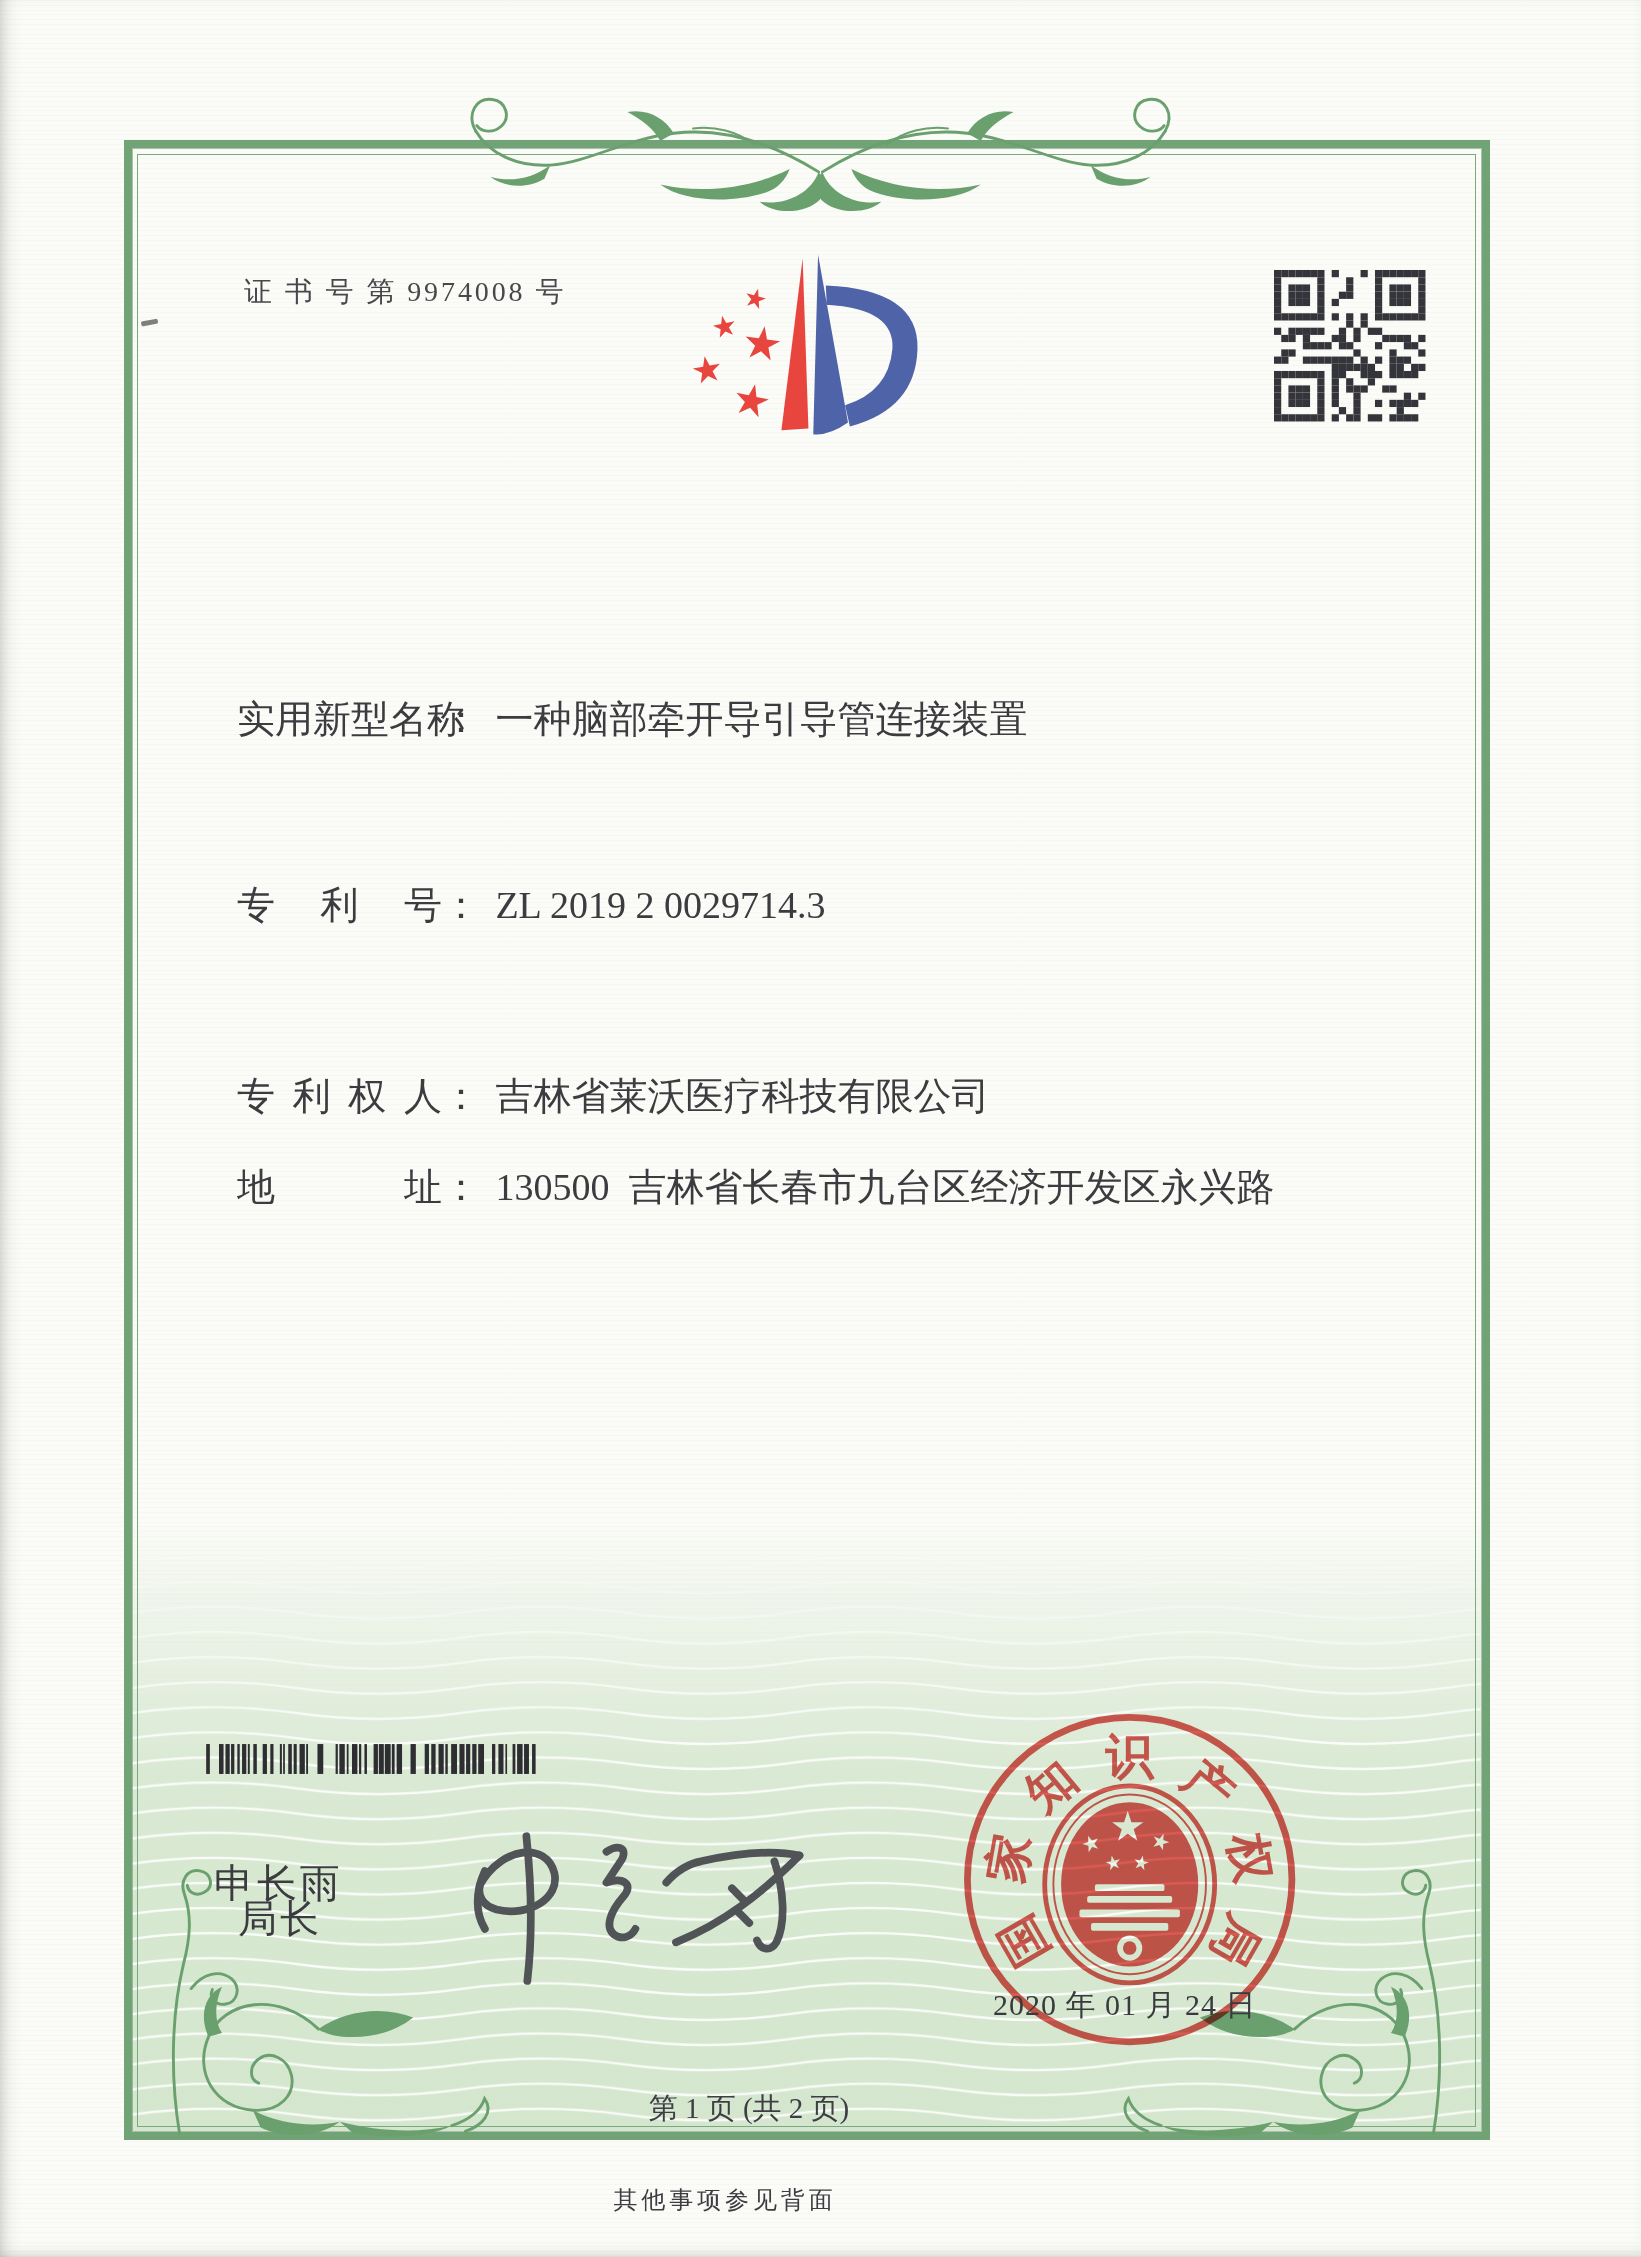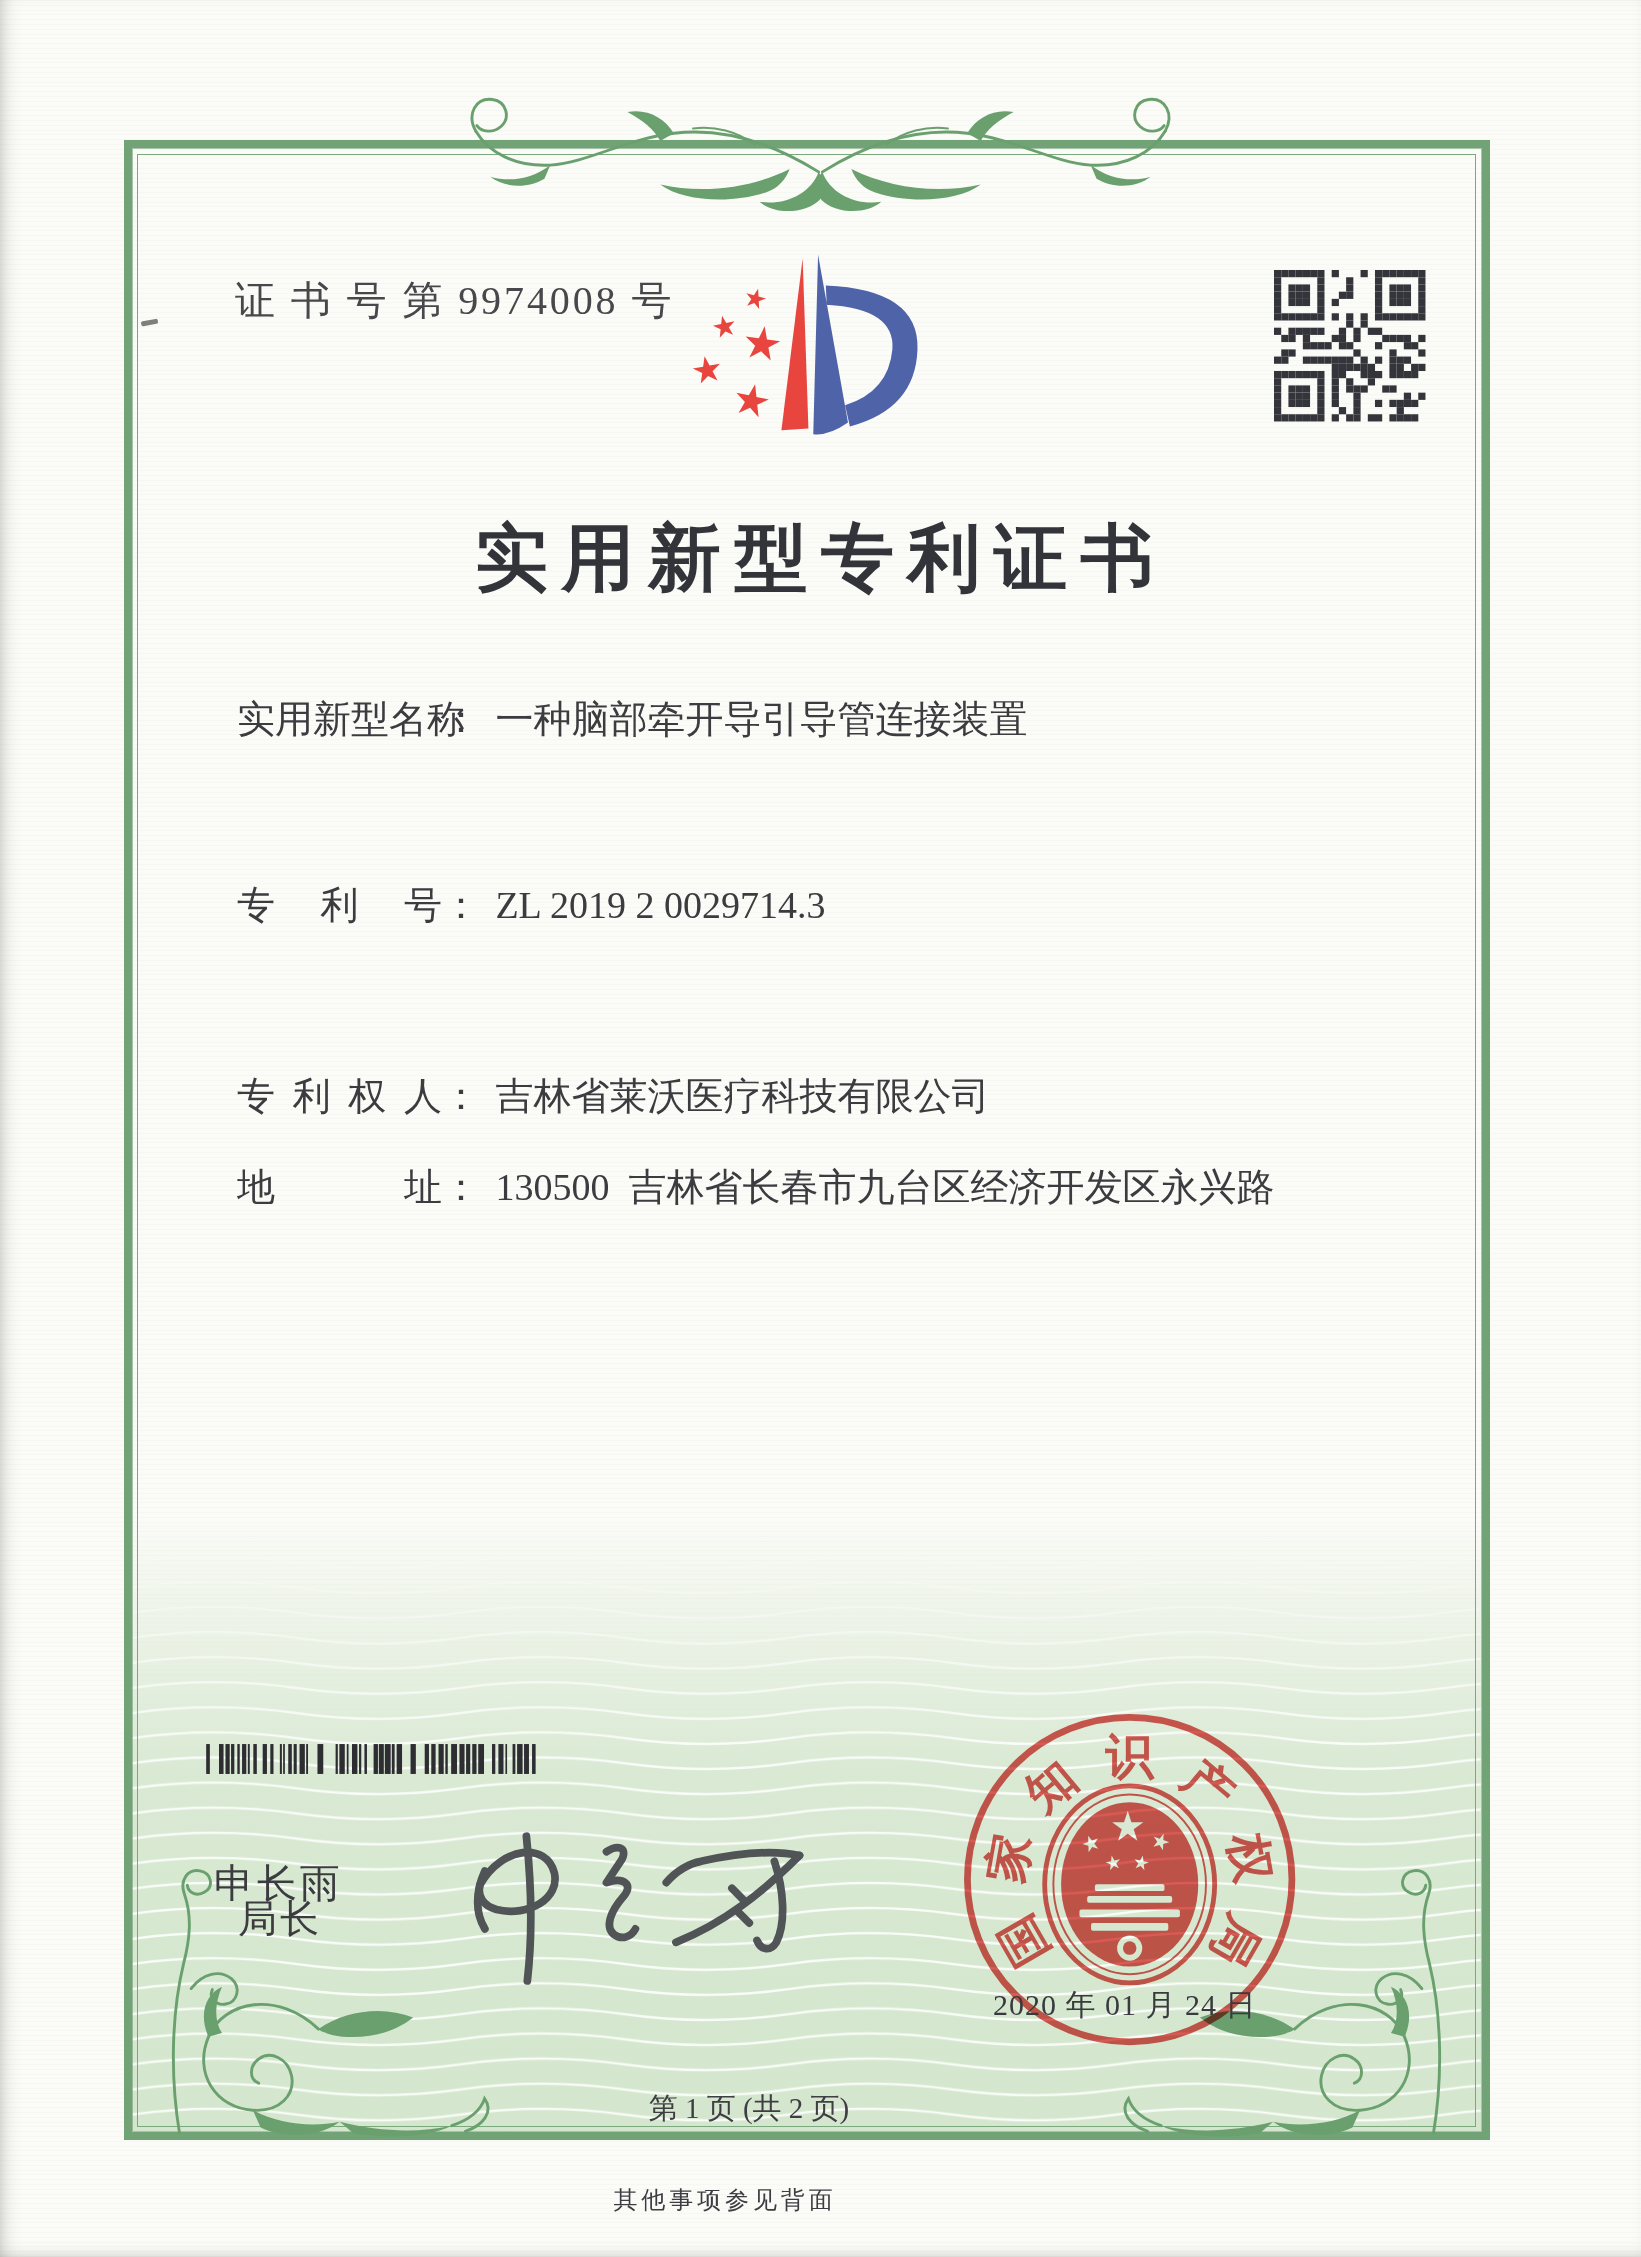--- a/index.html
+++ b/index.html
@@ -13,21 +13,21 @@
   .waves{position:absolute;left:0;top:0;
         -webkit-mask-image:linear-gradient(180deg, rgba(0,0,0,0) 0px, #000 232px);
         mask-image:linear-gradient(180deg, rgba(0,0,0,0) 0px, #000 232px);}
   
   .frame-band{position:absolute;left:124px;top:140px;width:1366px;height:2000px;box-sizing:border-box;
         border:8.7px solid #72a376;box-shadow:inset 0 0 0 1px rgba(90,140,95,.5);}
   .frame-inner{position:absolute;left:137px;top:154px;width:1339px;height:1973px;box-sizing:border-box;
         border:1.9px solid #7aa97e;}
   .orn{position:absolute;left:0;top:0;pointer-events:none;}
   
-  .cert-no{position:absolute;left:235px;top:273px;font-size:40px;letter-spacing:2.9px;color:#48484c;white-space:pre;}
+  .cert-no{position:absolute;left:244px;top:273px;font-size:28px;letter-spacing:2.9px;color:#48484c;white-space:pre;}
   .artifact{position:absolute;left:141px;top:320px;width:17.4px;height:4.8px;background:#4a4a4a;border-radius:1.9px;
         transform:rotate(-10deg);opacity:.7;}
   .logo{position:absolute;left:676px;top:246px;}
   .qr{position:absolute;left:1274px;top:270px;}
   .doc-title{position:absolute;left:821px;top:510px;transform:translateX(-50%);white-space:nowrap;
         font-size:73px;font-weight:700;letter-spacing:13.5px;color:#33333a;}
   
   .row{position:absolute;left:237px;width:1226px;font-size:38px;color:#3b3b40;white-space:nowrap;}
   .lbl{display:inline-block;width:205px;text-align:justify;text-align-last:justify;vertical-align:bottom;}
   .colon{margin-right:15.4px;}
@@ -319,21 +319,20 @@
       <rect x="149.0" y="22.4" width="7.45" height="7.45" fill="#34343b"></rect>
       <rect x="149.0" y="29.8" width="7.45" height="7.45" fill="#34343b"></rect>
       <rect x="149.0" y="37.3" width="7.45" height="7.45" fill="#34343b"></rect>
       <rect x="149.0" y="44.7" width="7.45" height="7.45" fill="#34343b"></rect>
       <rect x="149.0" y="67.0" width="7.45" height="7.45" fill="#34343b"></rect>
       <rect x="149.0" y="82.0" width="7.45" height="7.45" fill="#34343b"></rect>
       <rect x="149.0" y="96.9" width="7.45" height="7.45" fill="#34343b"></rect>
       <rect x="149.0" y="126.7" width="7.45" height="7.45" fill="#34343b"></rect>
     </svg>
 
-  <div class="doc-title">实用新型专利证书</div>
 
   <div class="row" style="top:694px">
     <span class="lbl">实用新型名称</span><span class="colon">：</span><span class="val">一种脑部牵开导引导管连接装置</span>
   </div>
   <div class="row" style="top:880px">
     <span class="lbl">专利号</span><span class="colon">：</span><span class="val">ZL 2019 2 0029714.3</span>
   </div>
   <div class="row" style="top:1071px">
     <span class="lbl">专利权人</span><span class="colon">：</span><span class="val">吉林省莱沃医疗科技有限公司</span>
   </div>

